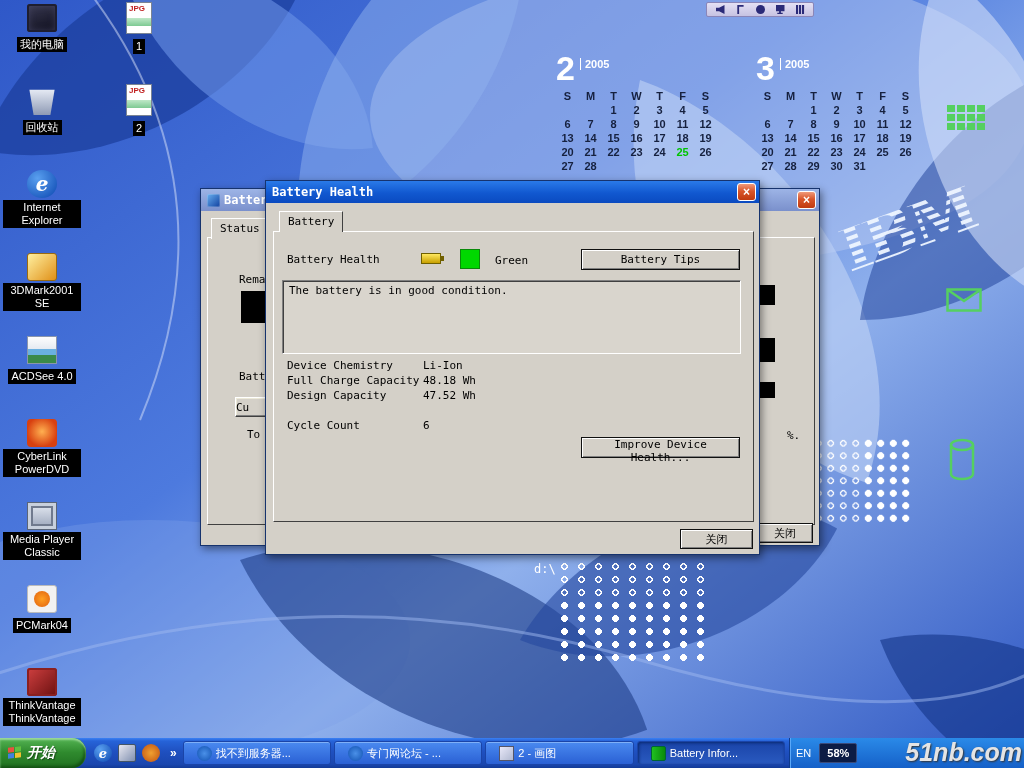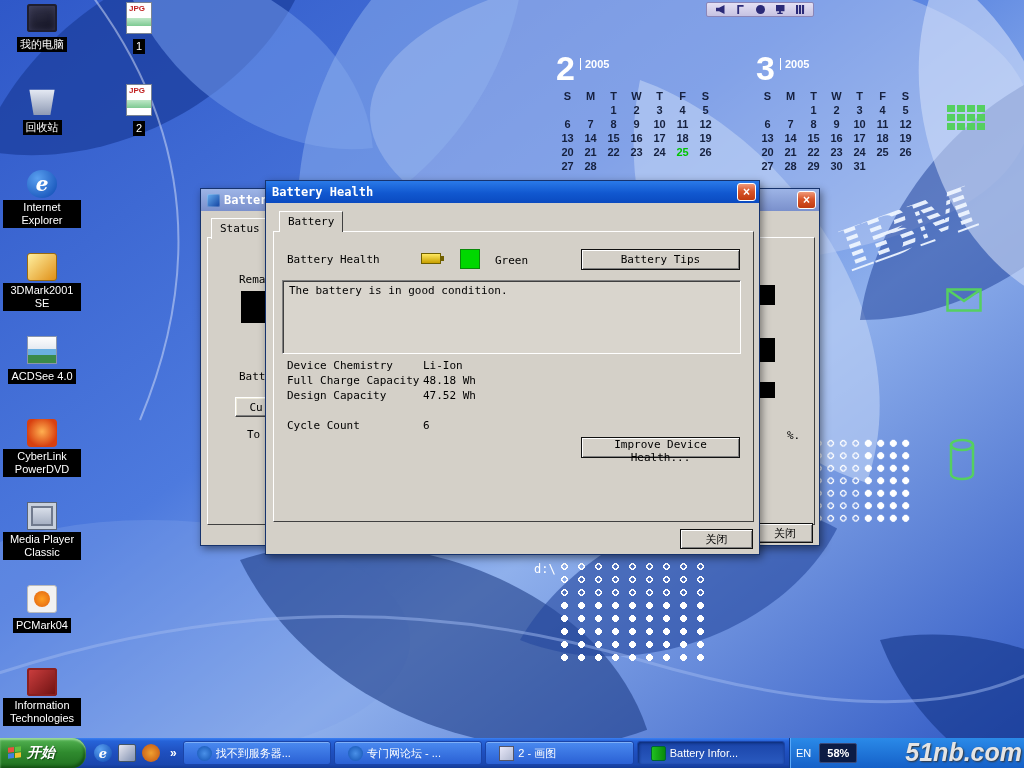--- a/index.html
+++ b/index.html
@@ -85,21 +85,21 @@
   .titlebar.inactive { background:linear-gradient(180deg,#9db4e6 0%,#7a90cc 100%); }
   .title-text { flex:1; white-space:nowrap; overflow:hidden; }
   .close-btn { width:19px; height:18px; border-radius:3px; border:1px solid #fff;
     background:linear-gradient(180deg,#f0997a,#d8552a 45%,#c03a10); color:#fff;
     font:bold 12px "Liberation Sans",sans-serif; line-height:16px; text-align:center; cursor:pointer; }
   .win-icon { width:13px; height:13px; margin-right:4px; border-radius:2px;
     background:linear-gradient(135deg,#6ab0f0,#1040a0); box-shadow:inset 0 0 0 1px #fff3; }
 
   .btn3d { background:#d4d0c8; border:1px solid; border-color:#fff #404040 #404040 #fff;
     box-shadow:inset -1px -1px 0 #808080, inset 1px 1px 0 #ece9d8;
-    font:11px "DejaVu Sans Mono", monospace; color:#000; text-align:center; cursor:pointer; }
+    font:11px "DejaVu Sans Mono", monospace; color:#000; text-align:left; cursor:pointer; }
   .btn-def { background:#d4d0c8; border:1px solid #101010;
     box-shadow:inset 1px 1px 0 #fff, inset -1px -1px 0 #808080;
     font:11px "DejaVu Sans Mono", monospace; color:#000; text-align:center; cursor:pointer; }
 
   .tab { position:absolute; height:21px; padding:3px 8px 0; background:#d4d0c8;
     border:1px solid; border-color:#fff #404040 #d4d0c8 #fff; border-bottom:none;
     font:11px "DejaVu Sans Mono", monospace; z-index:3; cursor:pointer; }
   .tabpage { position:absolute; background:#d4d0c8; border:1px solid; border-color:#fff #404040 #404040 #fff; }
 
   .mono { font:11px "DejaVu Sans Mono", monospace; color:#000; position:absolute; white-space:nowrap; }
@@ -401,21 +401,21 @@
         <div class="di-img pcmark">
           <span class="di-glyph"></span>
         </div>
         <span class="di-label">PCMark04</span>
       </div>
 
       <div class="desk-icon">
         <div class="di-img thinkvantage">
           <span class="di-glyph"></span>
         </div>
-        <span class="di-label">Information Technologies</span>
+        <span class="di-label">ThinkVantage ThinkVantage</span>
       </div>
     </div>
   <div class="jpg-icons">
 
       <div class="desk-icon">
         <div class="di-img jpgfile">
           <span class="di-glyph">JPG</span>
         </div>
         <span class="di-label">1</span>
       </div>

